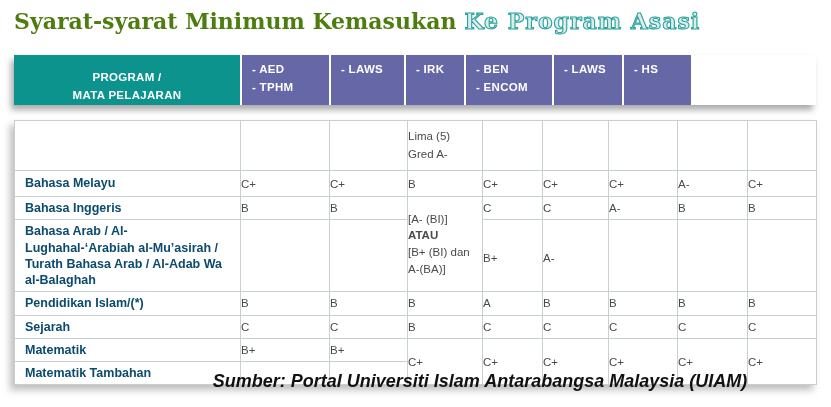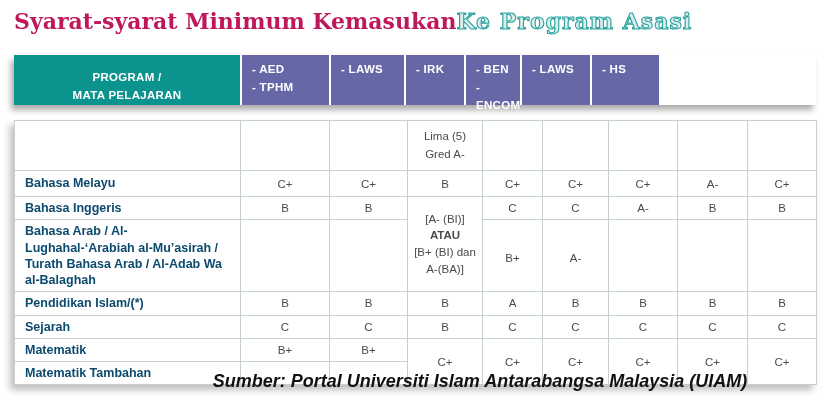--- a/index.html
+++ b/index.html
@@ -16,21 +16,21 @@
   
   .title {
     position: absolute;
     left: 14px;
     top: 8px;
     font-family: "DejaVu Serif", serif;
     font-size: 22px;
     font-weight: 700;
     white-space: nowrap;
   }
-  .title-main { color: #be185d; }
+  .title-main { color: #4d7c0f; margin-right: 8px; }
   .title-accent {
     color: #d9eeed;
     -webkit-text-stroke: 1.1px #2aa29c;
     letter-spacing: 1px;
   }
 
   
   .header-bar {
     position: absolute;
     left: 14px;
@@ -56,21 +56,21 @@
   .hcell.col {
     background: #6667a7;
     border-left: 2px solid #ffffff;
     padding: 6px 0 0 10px;
   }
   .w-aed   { width: 89px; }
   .w-econs { width: 78px; }
   .w-laws  { width: 75px; }
   .w-irk   { width: 60px; }
   .w-bar   { width: 66px; }
-  .w-ben   { width: 56px; }
+  .w-ben   { width: 88px; }
   .w-macom { width: 70px; }
   .w-hs    { width: 69px; }
 
   
   table.body {
     position: absolute;
     left: 14px;
     top: 120px;
     width: 802px;
     border-collapse: collapse;
@@ -86,21 +86,21 @@
   td.lbl {
     font-size: 12.5px;
     font-weight: 700;
     color: #0c4a6e;
     padding: 3px 8px 3px 10px;
     line-height: 1.3;
   }
   td.val {
     font-size: 11.5px;
     color: #4a4a4a;
-    text-align: center;
+    text-align: left;
   }
   td.stripe { background: #dfe9eb; }
   td.accent { background: #b9d8de; }
   td.top { vertical-align: top; padding-top: 5px; }
   .r-note td { height: 50px; }
   .r-bm   td { height: 26px; }
   .r-bi   td { height: 22px; }
   .r-ba   td { height: 48px; }
   .r-pi   td { height: 22px; }
   .r-sej  td { height: 22px; }

